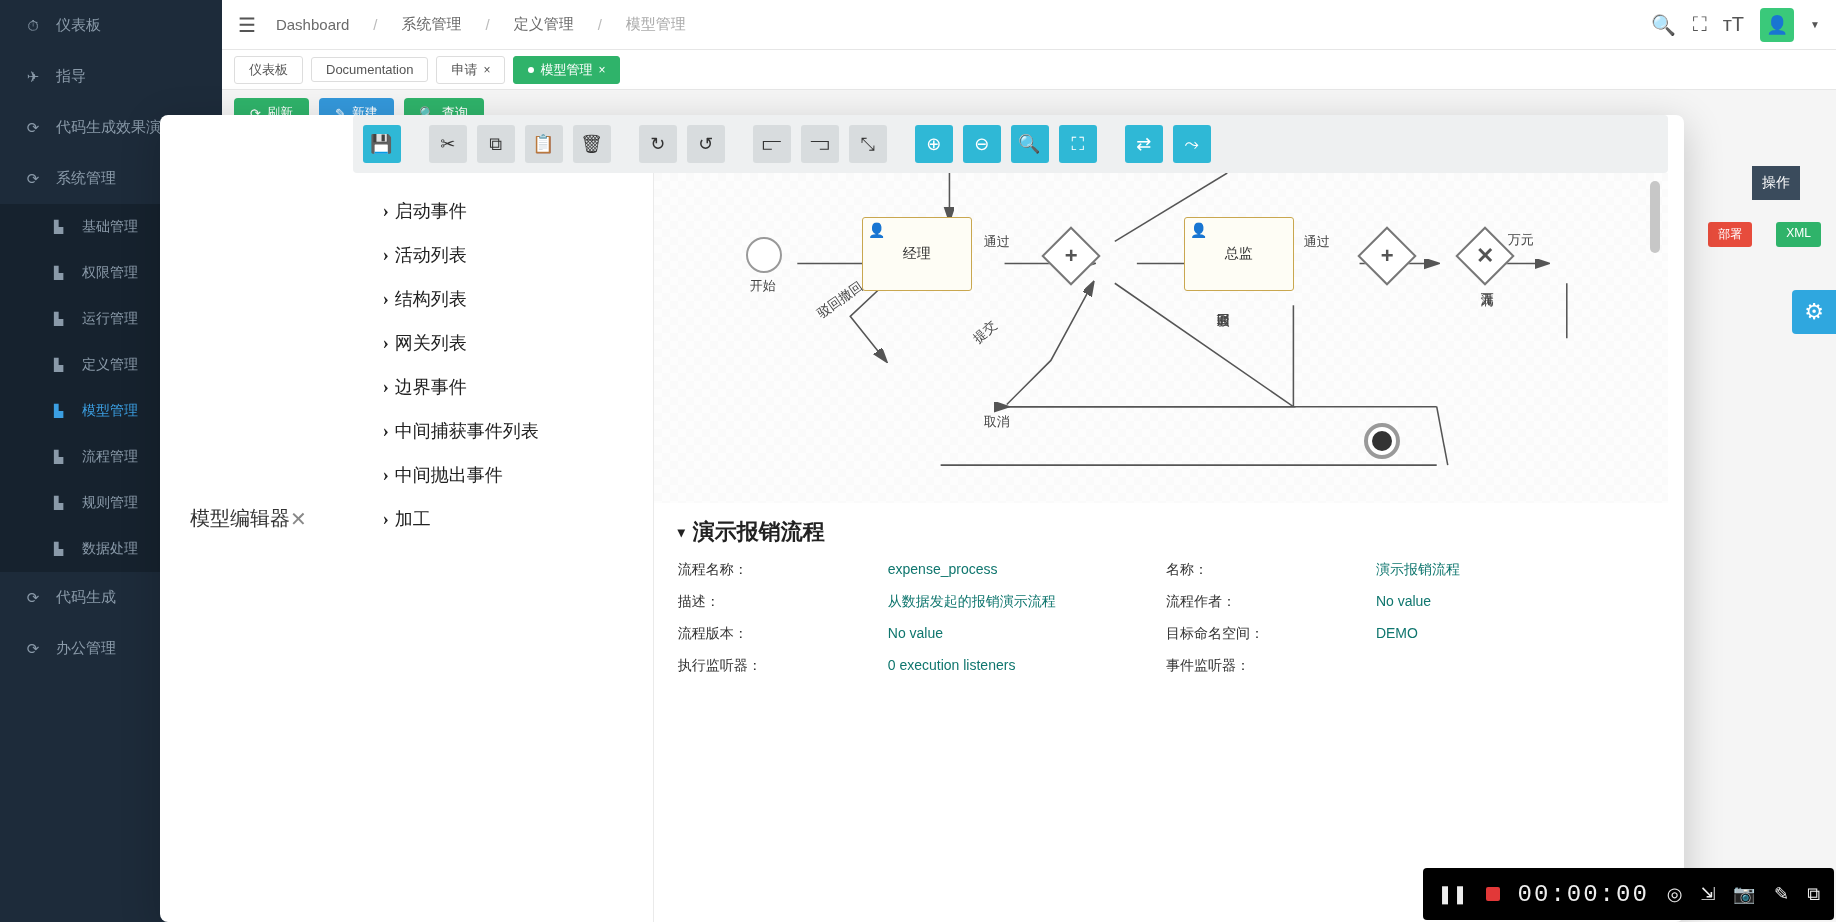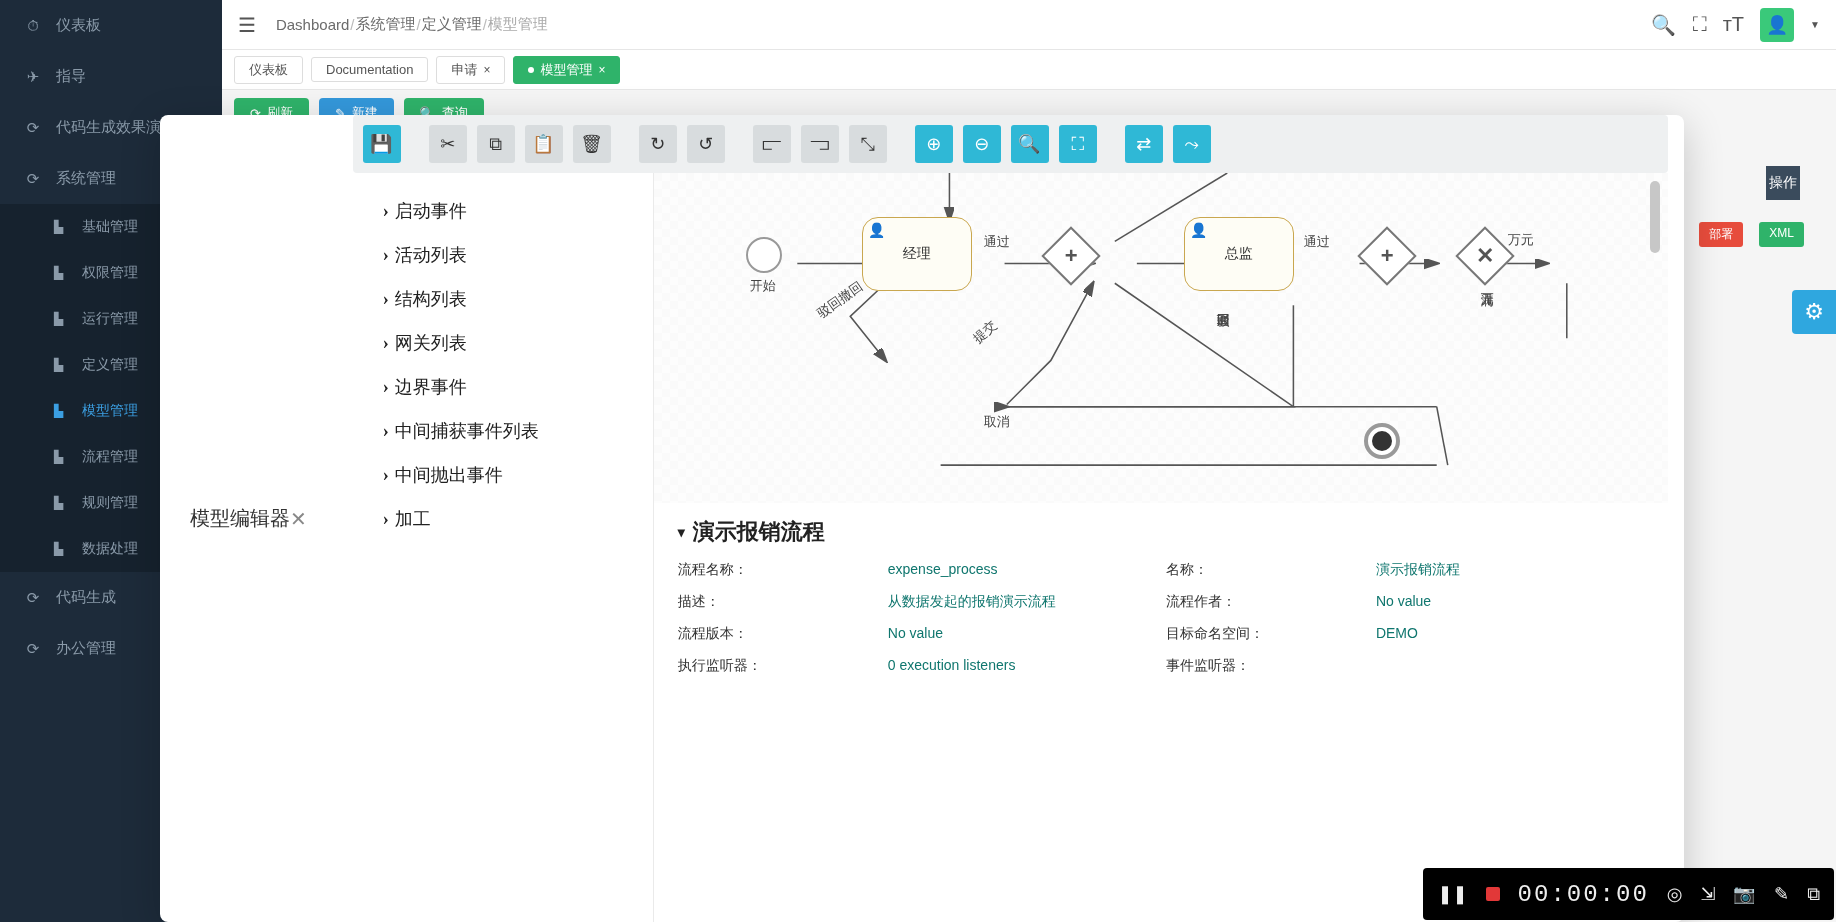--- a/index.html
+++ b/index.html
@@ -9,42 +9,42 @@
 .sidebar { position: absolute; left: 0; top: 0; width: 222px; height: 100%; background: #1d2b3a; color: #8a9aa9; z-index: 1; }
 .sidebar-item { display: flex; align-items: center; padding: 16px 22px; cursor: pointer; font-size: 15px; }
 .sidebar-item .ico { width: 22px; display: inline-flex; justify-content: center; margin-right: 12px; font-size: 15px; }
 .sidebar-sub { display: flex; align-items: center; padding: 14px 22px 14px 54px; cursor: pointer; font-size: 14px; background: #16222e; }
 .sidebar-sub .ico { width: 18px; margin-right: 10px; font-size: 12px; }
 .sidebar-sub.active { color: #3b9fe2; }
 
 
 .topbar { position: absolute; left: 222px; right: 0; top: 0; height: 50px; background: #fff; border-bottom: 1px solid #e6e6e6; display: flex; align-items: center; padding: 0 16px; z-index: 2; }
 .hamburger { font-size: 20px; cursor: pointer; margin-right: 20px; color: #555; }
-.breadcrumb { color: #6b6b6b; display: flex; align-items: center; gap: 1px; font-size: 15px; }
+.breadcrumb { color: #6b6b6b; display: flex; align-items: center; gap: 24px; font-size: 15px; }
 .breadcrumb .sep { color: #bbb; }
 .breadcrumb .cur { color: #aaa; }
 .topbar .right { margin-left: auto; display: flex; align-items: center; gap: 16px; color: #555; }
 .topbar .right .ic { font-size: 20px; cursor: pointer; }
 .avatar { width: 34px; height: 34px; background: #3ac97a; border-radius: 4px; display: flex; align-items: center; justify-content: center; color: #fff; font-size: 18px; }
 
 
 .tabs-row { position: absolute; left: 222px; right: 0; top: 50px; height: 40px; background: #fff; display: flex; align-items: center; padding: 0 12px; gap: 8px; border-bottom: 1px solid #e6e6e6; }
 .tab { border: 1px solid #ddd; padding: 4px 14px; border-radius: 3px; font-size: 13px; cursor: pointer; background: #fff; color: #555; display: flex; align-items: center; gap: 6px; }
 .tab.active { background: #2fb36a; color: #fff; border-color: #2fb36a; }
 .tab .dot { width: 6px; height: 6px; border-radius: 50%; background: #fff; display: inline-block; }
 .tab .x { font-size: 12px; }
 
 
 .actions-row { position: absolute; left: 222px; right: 0; top: 90px; padding: 8px 12px; display: flex; gap: 10px; }
 .btn { padding: 6px 16px; border-radius: 4px; color: #fff; font-size: 13px; cursor: pointer; display: flex; align-items: center; gap: 6px; border: none; }
 .btn.green { background: #2fb36a; }
 .btn.blue { background: #3498db; }
 
 
-.pills { position: absolute; right: 32px; top: 140px; display: flex; gap: 16px; z-index: 3; }
+.pills { position: absolute; right: 15px; top: 140px; display: flex; gap: 24px; z-index: 3; }
 .pill { padding: 4px 10px; border-radius: 3px; color: #fff; font-size: 12px; }
 .pill.red { background: #e74c3c; }
 .pill.grn { background: #2fb36a; }
 
 
 .gear-float { position: absolute; right: 0; top: 290px; width: 44px; height: 44px; background: #2fa7df; color: #fff; display: flex; align-items: center; justify-content: center; border-radius: 4px 0 0 4px; font-size: 22px; z-index: 20; cursor: pointer; }
 .modal { position: absolute; left: 160px; top: 115px; right: 152px; bottom: 0; background: #fff; border-radius: 8px; box-shadow: 0 10px 40px rgba(0,0,0,0.2); z-index: 15; display: flex; flex-direction: row; overflow: hidden; }
 .modal-header { padding: 24px 30px; display: flex; align-items: center; }
 .modal-header .title { font-size: 20px; color: #333; }
 .modal-header .close { margin-left: auto; font-size: 20px; cursor: pointer; color: #888; }
@@ -63,21 +63,21 @@
 .palette { width: 300px; padding: 16px 30px; overflow-y: auto; font-family: Liberation Serif, serif; }
 .palette-item { padding: 10px 0; font-size: 18px; font-weight: 500; color: #222; cursor: pointer; display: flex; align-items: center; gap: 6px; }
 .palette-item::before { content: "›"; font-weight: bold; font-size: 18px; }
 .canvas-prop { flex: 1; display: flex; flex-direction: column; border-left: 1px solid #eaeaea; overflow-y: auto; }
 
 
 .canvas { height: 330px; position: relative; background: repeating-conic-gradient(#fdfdfd 0% 25%, #fafafa 0% 50%) 0 0 / 16px 16px; overflow: hidden; }
 .node-circle { position: absolute; width: 36px; height: 36px; border: 2px solid #999; border-radius: 50%; background: #fff; }
 .node-circle.end { border-width: 4px; }
 .node-circle.end::after { content:""; position:absolute; inset:4px; background:#333; border-radius:50%; }
-.node-task { position: absolute; width: 110px; height: 74px; border: 1px solid #c9a74f; border-radius: 16px; background: #fefdf5; display: flex; align-items: center; justify-content: center; font-size: 14px; color: #333; }
+.node-task { position: absolute; width: 110px; height: 74px; border: 1px solid #c9a74f; border-radius: 3px; background: #fefdf5; display: flex; align-items: center; justify-content: center; font-size: 14px; color: #333; }
 .node-task::before { content:"👤"; position:absolute; top:4px; left:6px; font-size:14px; color:#c19a3c; }
 .node-gw { position: absolute; width: 42px; height: 42px; border: 2px solid #777; background: #fff; transform: rotate(45deg); display:flex; align-items:center; justify-content:center; }
 .node-gw span { transform: rotate(-45deg); font-size: 22px; font-weight: bold; color: #555; }
 .dlabel { position: absolute; font-size: 13px; color: #444; }
 .dlabel.v { writing-mode: vertical-rl; }
 
 svg.arrows { position: absolute; inset: 0; pointer-events: none; }
 svg.arrows line, svg.arrows path { stroke: #555; stroke-width: 1.4; }
 svg.arrows marker path { fill: #555; }
 
@@ -207,21 +207,21 @@
   <div class="btn blue">
       <span>✎</span>
       <span>新建</span>
     </div>
   <div class="btn green">
       <span>🔍</span>
       <span>查询</span>
     </div>
 </div>
 
-<div style="position:absolute; right:36px; top:166px; color:#fff; background:#3a4b5c; padding:8px 3px; font-size:14px;">操作</div>
+<div style="position:absolute; right:36px; top:166px; color:#fff; background:#3a4b5c; padding:8px 10px; font-size:14px;">操作</div>
 <div class="pills" style="top:222px">
   <span class="pill red">部署</span>
   <span class="pill grn">XML</span>
 </div>
 
 <div class="gear-float">
     <span>⚙</span>
   </div>
 
 <div class="modal">

